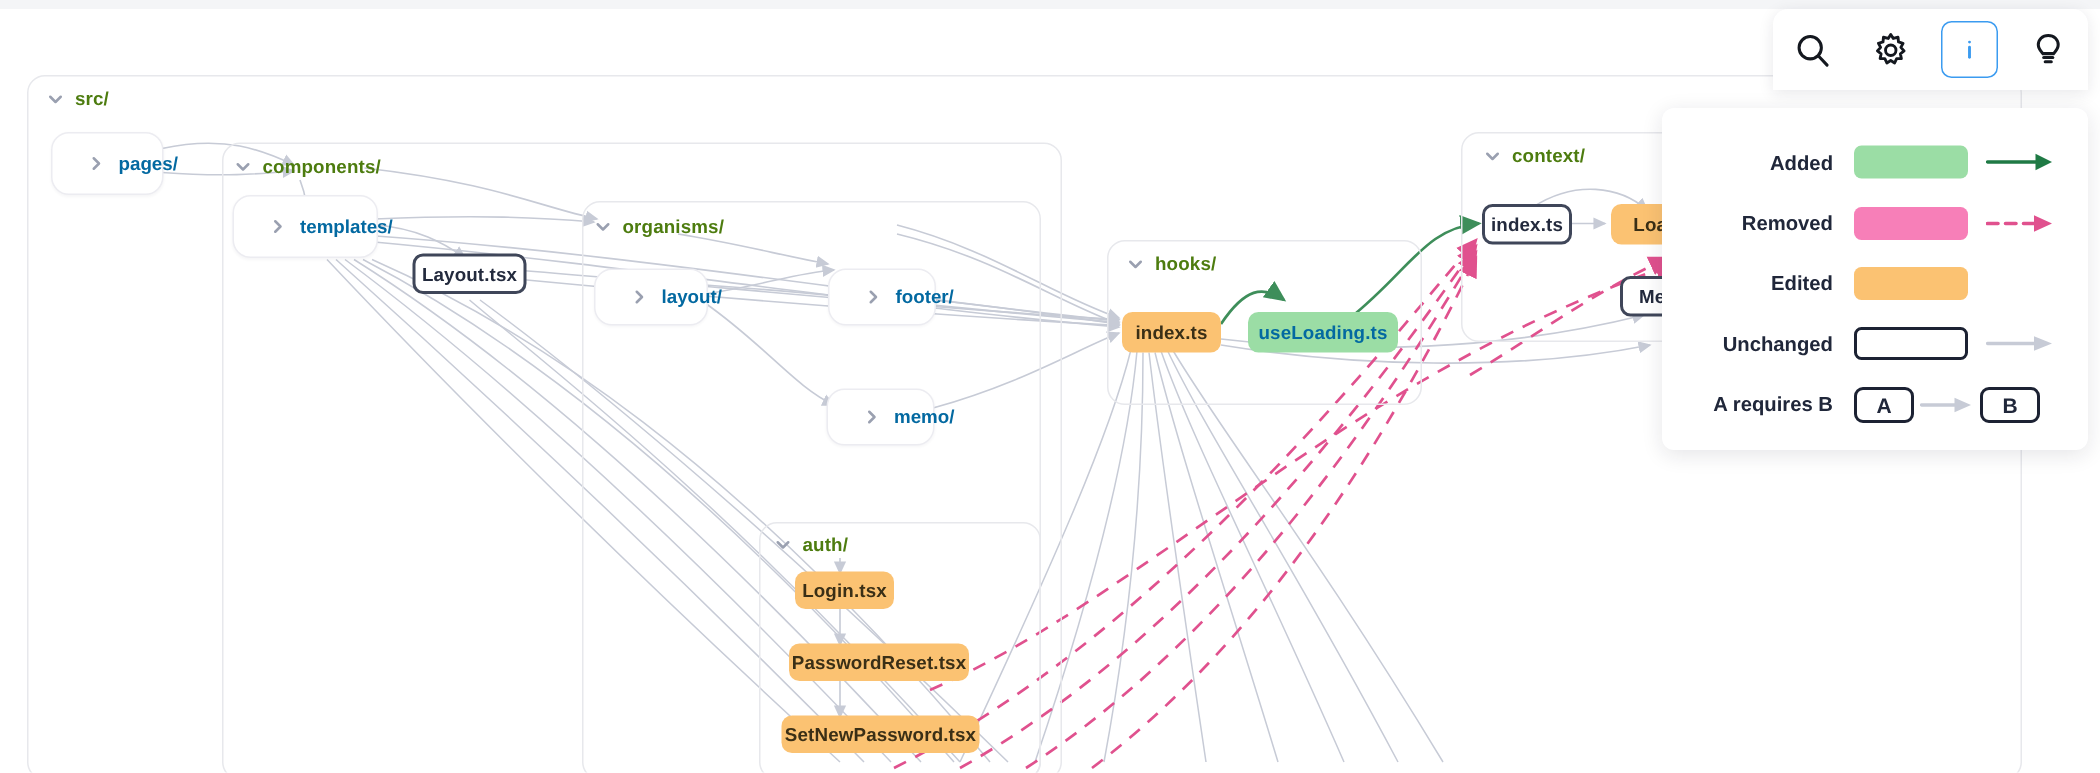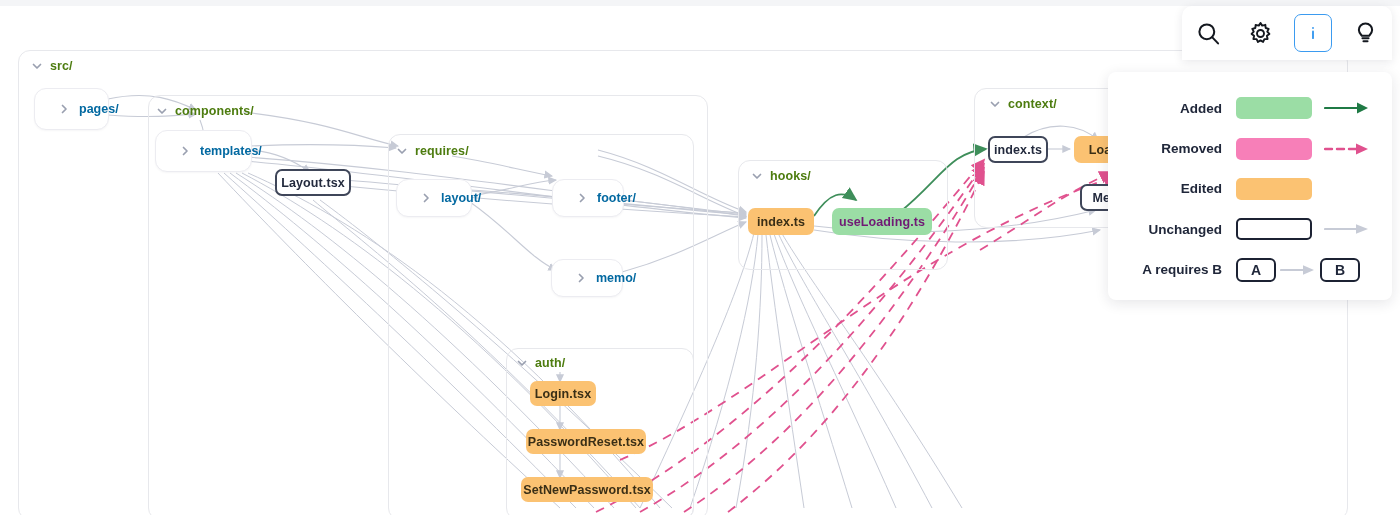--- a/index.html
+++ b/index.html
@@ -64,21 +64,21 @@
     font-size: 12.5px; font-weight: bold;
     white-space: nowrap;
     padding: 0 10px;
     letter-spacing: .1px;
   }
   .node.unchanged {
     background: #ffffff; color: #232a3d;
     border: 2px solid #3f4659;
   }
   .node.edited { background: #fbc272; color: #3a2f16; border: none; }
-  .node.added  { background: #9bdda5; color: #701a75; border: none; }
+  .node.added  { background: #9bdda5; color: #0369a1; border: none; }
 
   
   #toolbar {
     position: absolute; right: 8px; top: 6px;
     width: 210px; height: 54px;
     background: #ffffff;
     border-radius: 10px 10px 0 0;
     display: flex; align-items: center; justify-content: space-around;
     box-shadow: 0 2px 10px rgba(25,30,50,.10);
     z-index: 40;
@@ -244,21 +244,21 @@
       <span>components/</span>
     </div>
 
     <div class="group" style="left:388px; top:134px; width:306px; height:386px;"></div>
     <div class="group-label" style="left:395px; top:144px;">
       <span class="chev">
         <svg width="14" height="14" viewBox="0 0 14 14">
             <path d="M3.5 5.5 L7 9 L10.5 5.5" fill="none" stroke="currentColor" stroke-width="1.7" stroke-linecap="round" stroke-linejoin="round"></path>
           </svg>
       </span>
-      <span>requires/</span>
+      <span>organisms/</span>
     </div>
 
     <div class="group" style="left:738px; top:160px; width:210px; height:110px;"></div>
     <div class="group-label" style="left:750px; top:169px;">
       <span class="chev">
         <svg width="14" height="14" viewBox="0 0 14 14">
             <path d="M3.5 5.5 L7 9 L10.5 5.5" fill="none" stroke="currentColor" stroke-width="1.7" stroke-linecap="round" stroke-linejoin="round"></path>
           </svg>
       </span>
       <span>hooks/</span>

